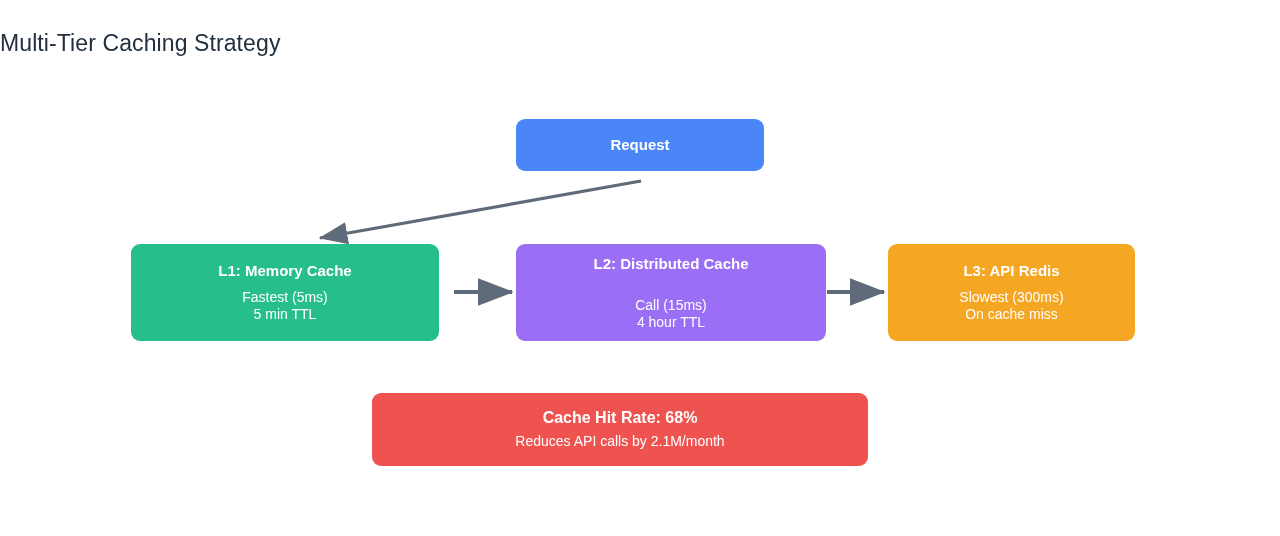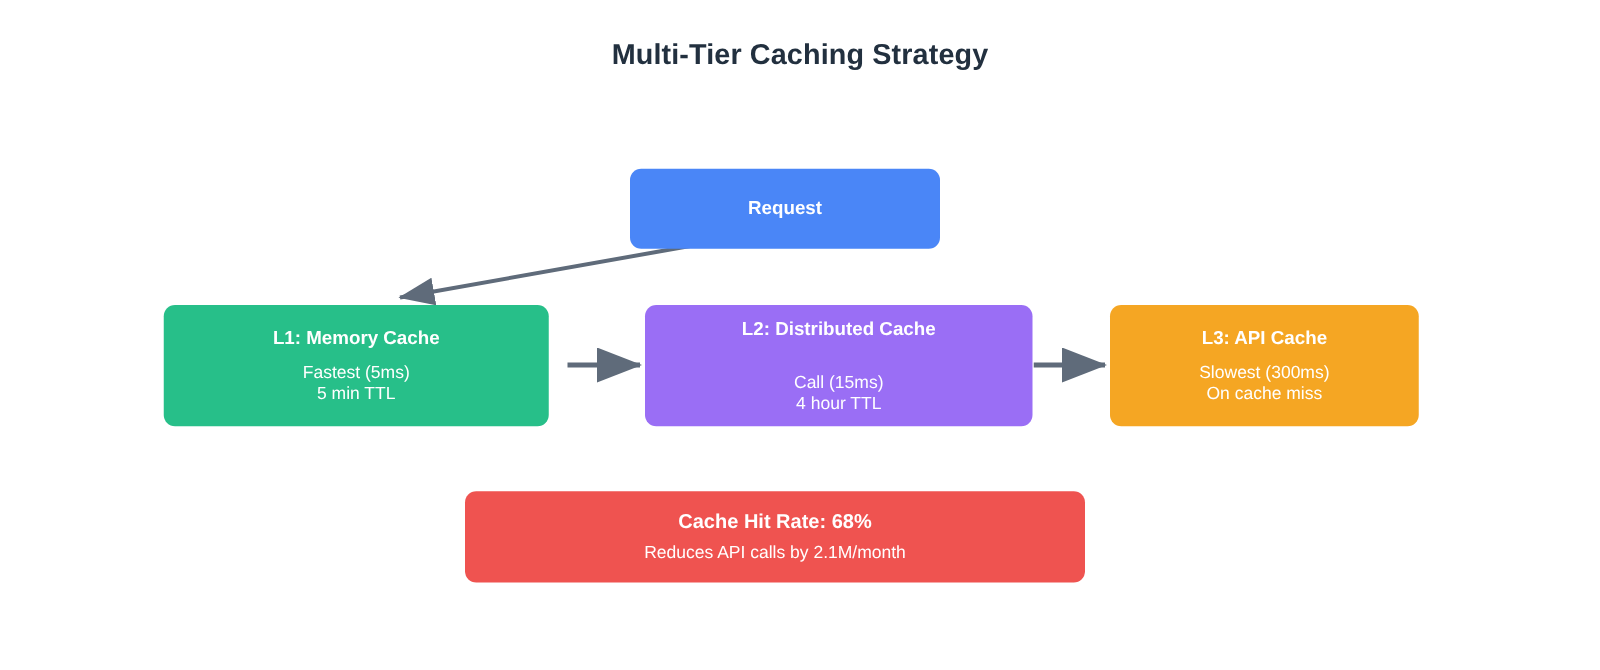--- a/index.html
+++ b/index.html
@@ -18,23 +18,23 @@
     background: #ffffff;
     overflow: hidden;
   }
 
   
   .diagram-title {
     position: absolute;
     left: 0;
     top: 30px;
     width: 1280px;
-    text-align: center;
+    text-align: left;
     font-size: 23px;
-    font-weight: bold;
+    font-weight: normal;
     color: #22303f;
     letter-spacing: 0.1px;
   }
 
   
   .node {
     position: absolute;
     box-sizing: border-box;
     border-radius: 9px;
     display: flex;
@@ -61,26 +61,25 @@
   }
   .node-sub-wrap {
     margin-top: 9px;
     display: flex;
     flex-direction: column;
     align-items: center;
   }
 
   
   #node-request {
-    left: 504px;
+    left: 516px;
     top: 119px;
     width: 248px;
-    height: 64px;
+    height: 52px;
     background: #4a86f7;
-    margin-top: 16px;
   }
   
   #node-l1 {
     left: 131px;
     top: 244px;
     width: 308px;
     height: 97px;
     background: #27bf89;
   }
   
@@ -162,21 +161,21 @@
 
   <div class="node" id="node-l2">
     <div class="node-title">L2: Distributed Cache</div>
     <div class="node-sub-wrap">
       <div class="node-sub">Call (15ms)</div>
       <div class="node-sub">4 hour TTL</div>
     </div>
   </div>
 
   <div class="node" id="node-l3">
-    <div class="node-title">L3: API Cache</div>
+    <div class="node-title">L3: API Redis</div>
     <div class="node-sub-wrap">
       <div class="node-sub">Slowest (300ms)</div>
       <div class="node-sub">On cache miss</div>
     </div>
   </div>
 
   <div class="node" id="node-summary">
     <div class="node-title">Cache Hit Rate: 68%</div>
     <div class="node-sub-wrap">
       <div class="node-sub">Reduces API calls by 2.1M/month</div>

